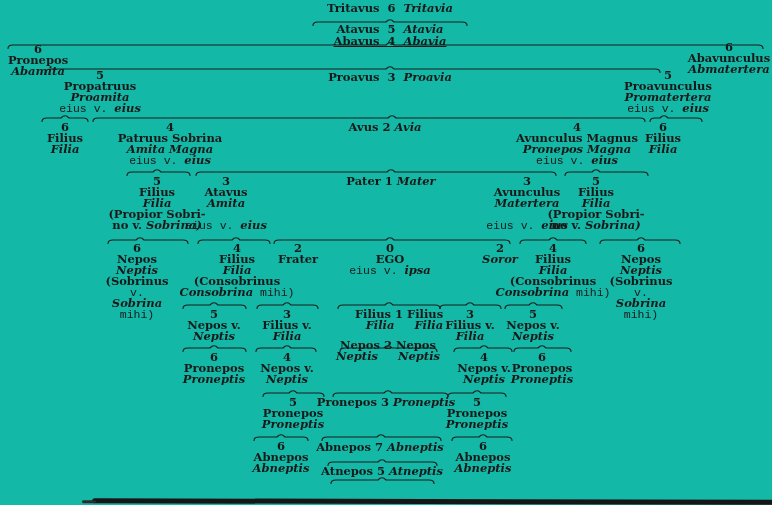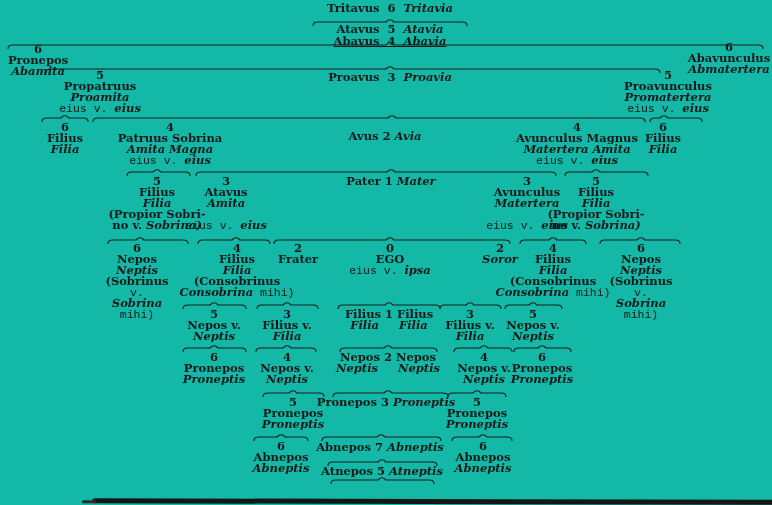--- a/index.html
+++ b/index.html
@@ -73,36 +73,36 @@
       </div>
       <div class="node" style="left: 390px; top: 24px;">
         <div class="tl"><span class="s-b">Atavus  5  </span><span class="s-i">Atavia</span></div>
       </div>
       <div class="node" style="left: 390px; top: 36px; text-decoration: underline;">
         <div class="tl"><span class="s-b">Abavus  4  </span><span class="s-i">Abavia</span></div>
       </div>
       <div class="node" style="left: 390px; top: 72px;">
         <div class="tl"><span class="s-b">Proavus  3  </span><span class="s-i">Proavia</span></div>
       </div>
-      <div class="node" style="left: 385px; top: 131px;">
+      <div class="node" style="left: 385px; top: 122px;">
         <div class="tl"><span class="s-b">Avus 2 </span><span class="s-i">Avia</span></div>
       </div>
       <div class="node" style="left: 391px; top: 176px;">
         <div class="tl"><span class="s-b">Pater 1 </span><span class="s-i">Mater</span></div>
       </div>
       <div class="node" style="left: 390px; top: 243px;">
         <div class="tl"><span class="s-b">0</span></div>
         <div class="tl"><span class="s-b">EGO</span></div>
         <div class="tl"><span class="s-p">eius v. </span><span class="s-pi">ipsa</span></div>
       </div>
-      <div class="node" style="left: 389px; top: 309px;">
+      <div class="node" style="left: 399px; top: 309px; text-align: right;">
         <div class="tl"><span class="s-b">Filius 1 Filius</span></div>
         <div class="tl"><span class="s-i">Filia     Filia</span></div>
       </div>
-      <div class="node" style="left: 388px; top: 352px;">
+      <div class="node" style="left: 388px; top: 340px;">
         <div class="tl"><span class="s-b">Nepos 2 Nepos</span></div>
         <div class="tl"><span class="s-i">Neptis     Neptis</span></div>
       </div>
       <div class="node" style="left: 386px; top: 397px;">
         <div class="tl"><span class="s-b">Pronepos 3 </span><span class="s-i">Proneptis</span></div>
       </div>
       <div class="node" style="left: 380px; top: 442px;">
         <div class="tl"><span class="s-b">Abnepos 7 </span><span class="s-i">Abneptis</span></div>
       </div>
       <div class="node" style="left: 382px; top: 466px;">
@@ -204,21 +204,21 @@
       </div>
       <div class="node" style="left: 668px; top: 70px;">
         <div class="tl"><span class="s-b">5</span></div>
         <div class="tl"><span class="s-b">Proavunculus</span></div>
         <div class="tl"><span class="s-i">Promatertera</span></div>
         <div class="tl"><span class="s-p">eius v. </span><span class="s-pi">eius</span></div>
       </div>
       <div class="node" style="left: 577px; top: 122px;">
         <div class="tl"><span class="s-b">4</span></div>
         <div class="tl"><span class="s-b">Avunculus Magnus</span></div>
-        <div class="tl"><span class="s-i">Matertera Amita</span></div>
+        <div class="tl"><span class="s-i">Pronepos Magna</span></div>
         <div class="tl"><span class="s-p">eius v. </span><span class="s-pi">eius</span></div>
       </div>
       <div class="node" style="left: 663px; top: 122px;">
         <div class="tl"><span class="s-b">6</span></div>
         <div class="tl"><span class="s-b">Filius</span></div>
         <div class="tl"><span class="s-i">Filia</span></div>
       </div>
       <div class="node" style="left: 527px; top: 176px;">
         <div class="tl"><span class="s-b">3</span></div>
         <div class="tl"><span class="s-b">Avunculus</span></div>

